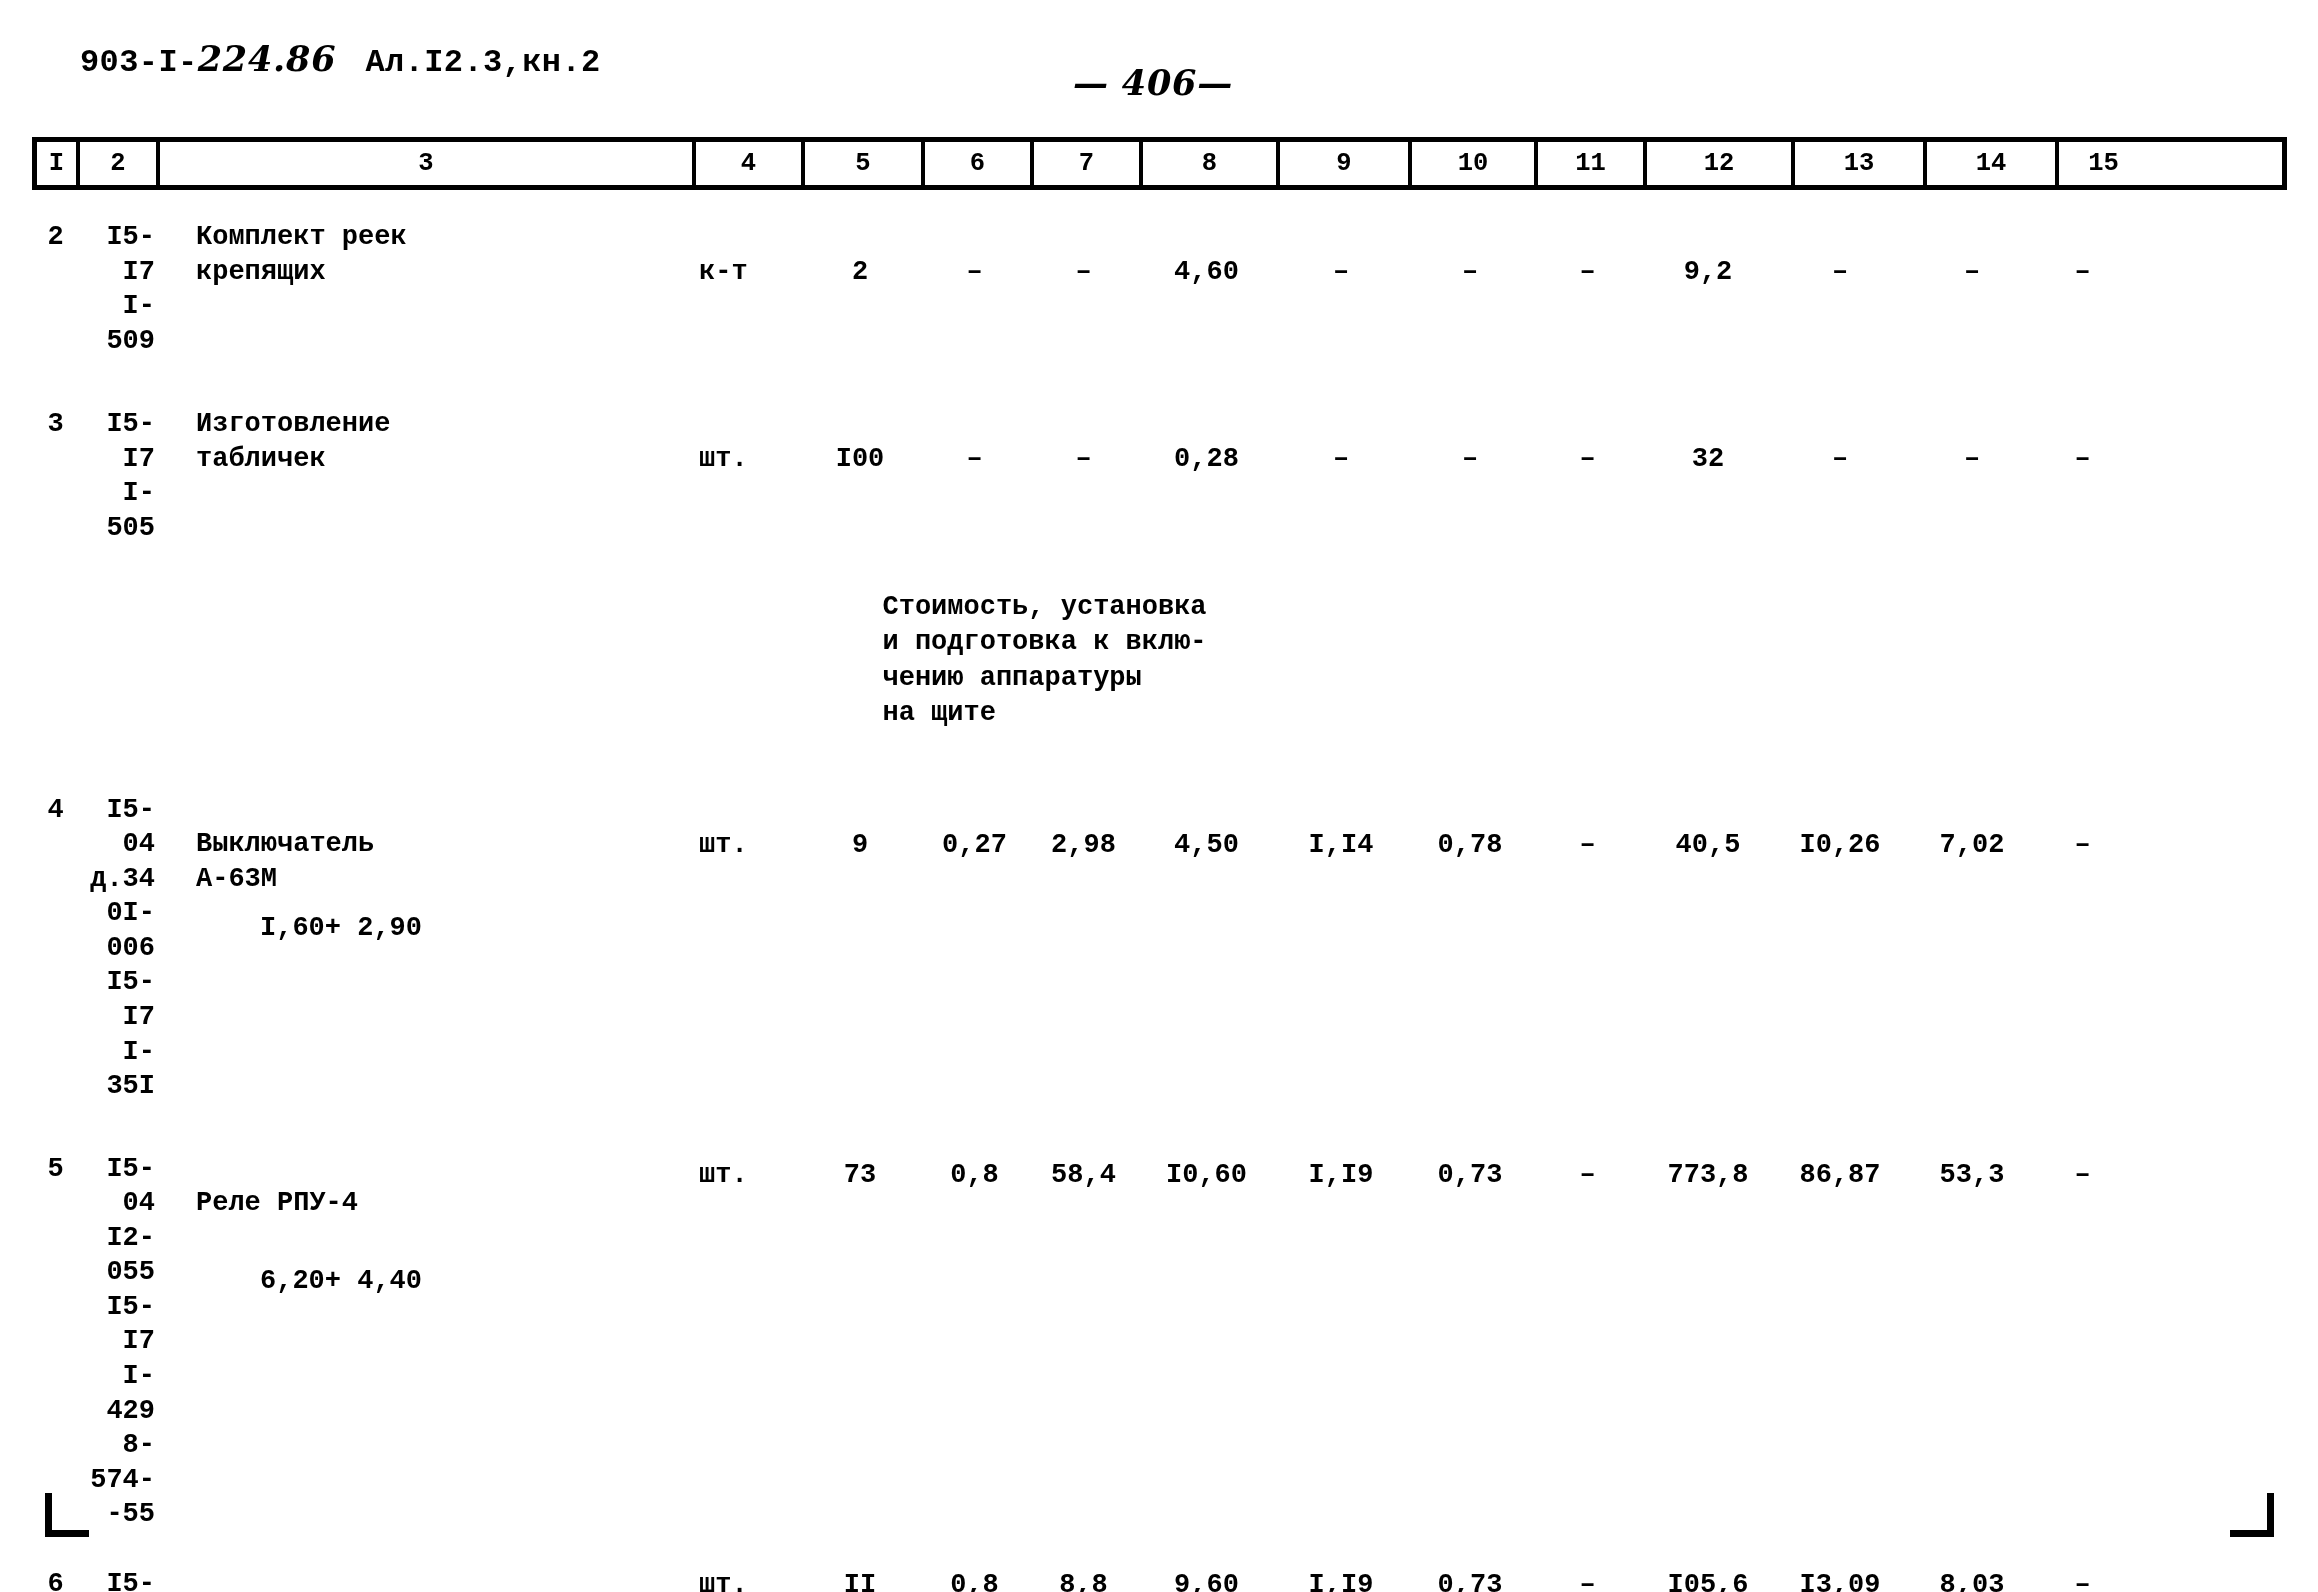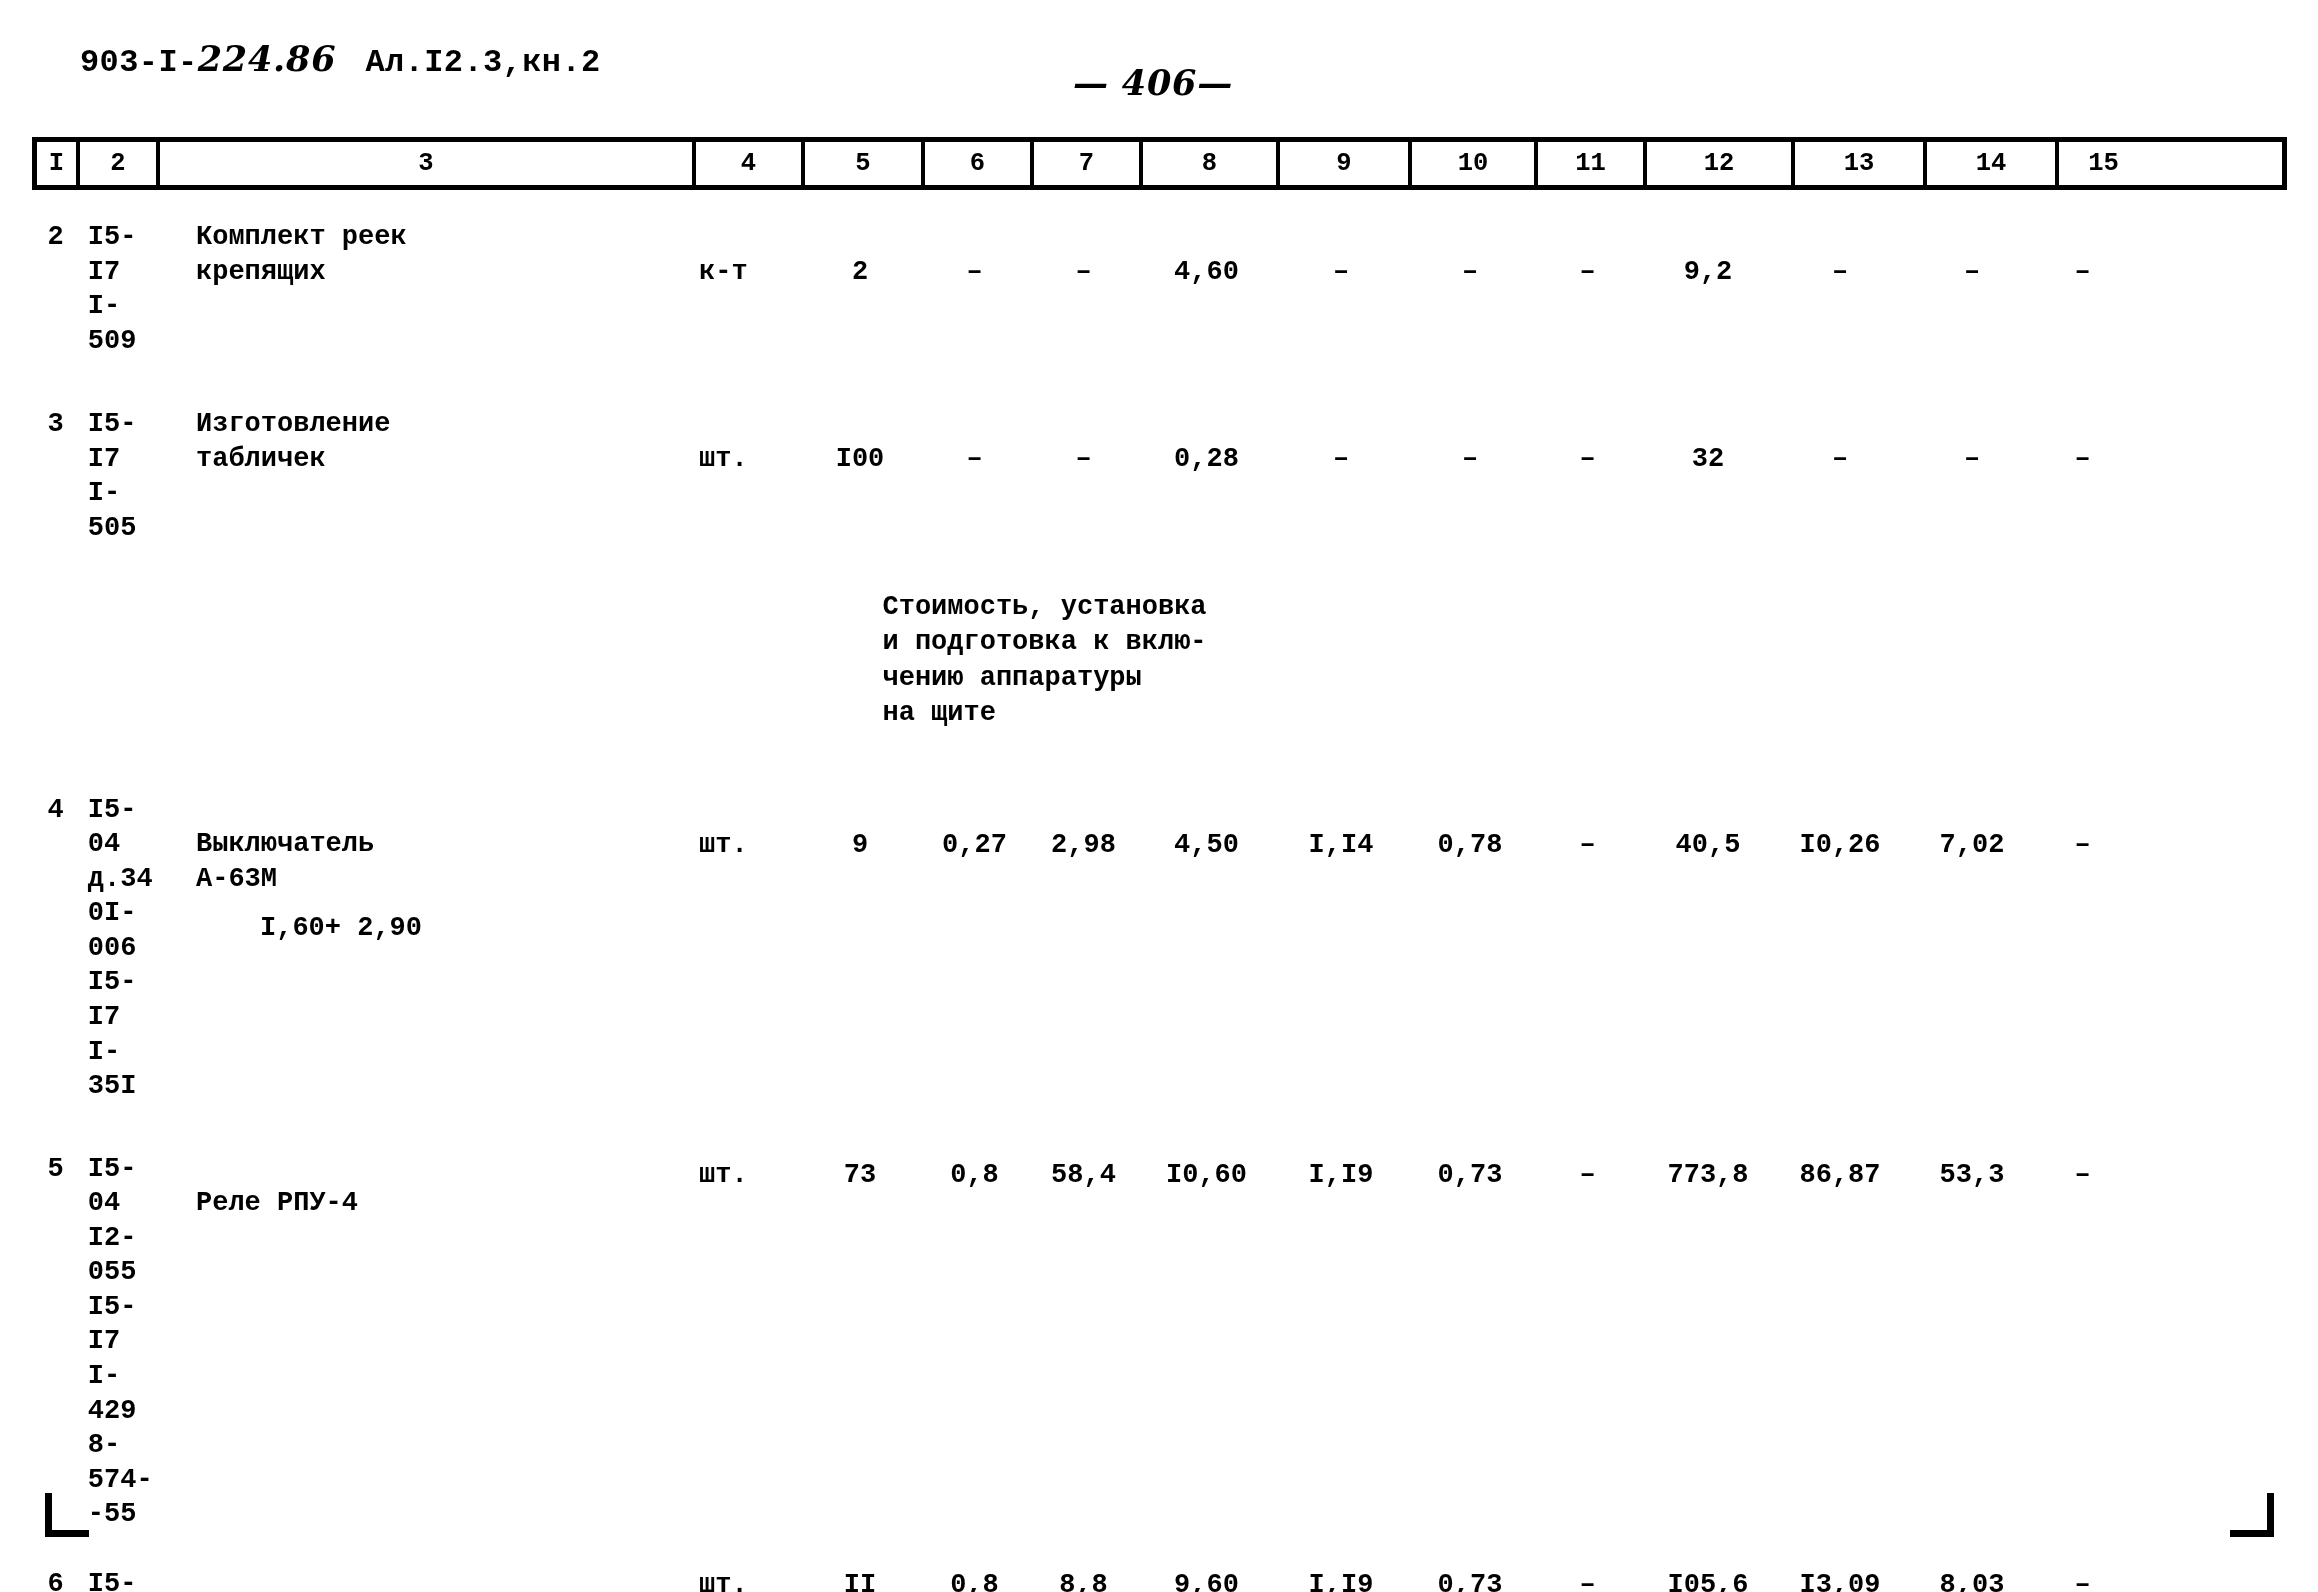--- a/index.html
+++ b/index.html
@@ -109,21 +109,21 @@
   .row {
     display: flex;
     align-items: flex-start;
   }
   .cell {
     box-sizing: border-box;
     white-space: pre-line;
     line-height: 1.28;
   }
   .cell.c-num   { text-align: right; padding-right: 11.2px; }
-  .cell.c-code  { text-align: left;  padding-left: 12.8px; }
+  .cell.c-code  { text-align: right;  padding-left: 12.8px; }
   .cell.c-name  { text-align: left;  padding-left: 41px; }
   .cell.c-unit  { text-align: left;  padding-left: 8px; }
   .cell.c-val   { text-align: center; }
 
   .sub-amount {
     display: block;
     padding-left: 64px;
     margin-top: 14.4px;
   }
   .note-row { margin-top: 45px; justify-content: center; }
@@ -239,20 +239,21 @@
   <div class="row" style="margin-top:48px">
     <div class="cell c-num" style="width:43px">5</div>
     <div class="cell c-code" style="width:80px">I5-04
 I2-055
 I5-I7
 I-429
 8-574-
 -55</div>
     <div class="cell c-name" style="width:536px">
       <span style="white-space:pre-line;">Реле РПУ-4</span>
+      <span class="sub-amount" style="margin-top:43px;">6,20+ 4,40</span>
     </div>
     <div class="cell c-unit" style="width:109px;padding-top:6.4px">шт.</div>
     <div class="cell c-val" style="width:120px;padding-top:6.4px">73</div>
     <div class="cell c-val" style="width:109px;padding-top:6.4px">0,8</div>
     <div class="cell c-val" style="width:109px;padding-top:6.4px">58,4</div>
     <div class="cell c-val" style="width:137px;padding-top:6.4px">I0,60</div>
     <div class="cell c-val" style="width:132px;padding-top:6.4px">I,I9</div>
     <div class="cell c-val" style="width:126px;padding-top:6.4px">0,73</div>
     <div class="cell c-val" style="width:109px;padding-top:6.4px">–</div>
     <div class="cell c-val" style="width:132px;padding-top:6.4px">773,8</div>

